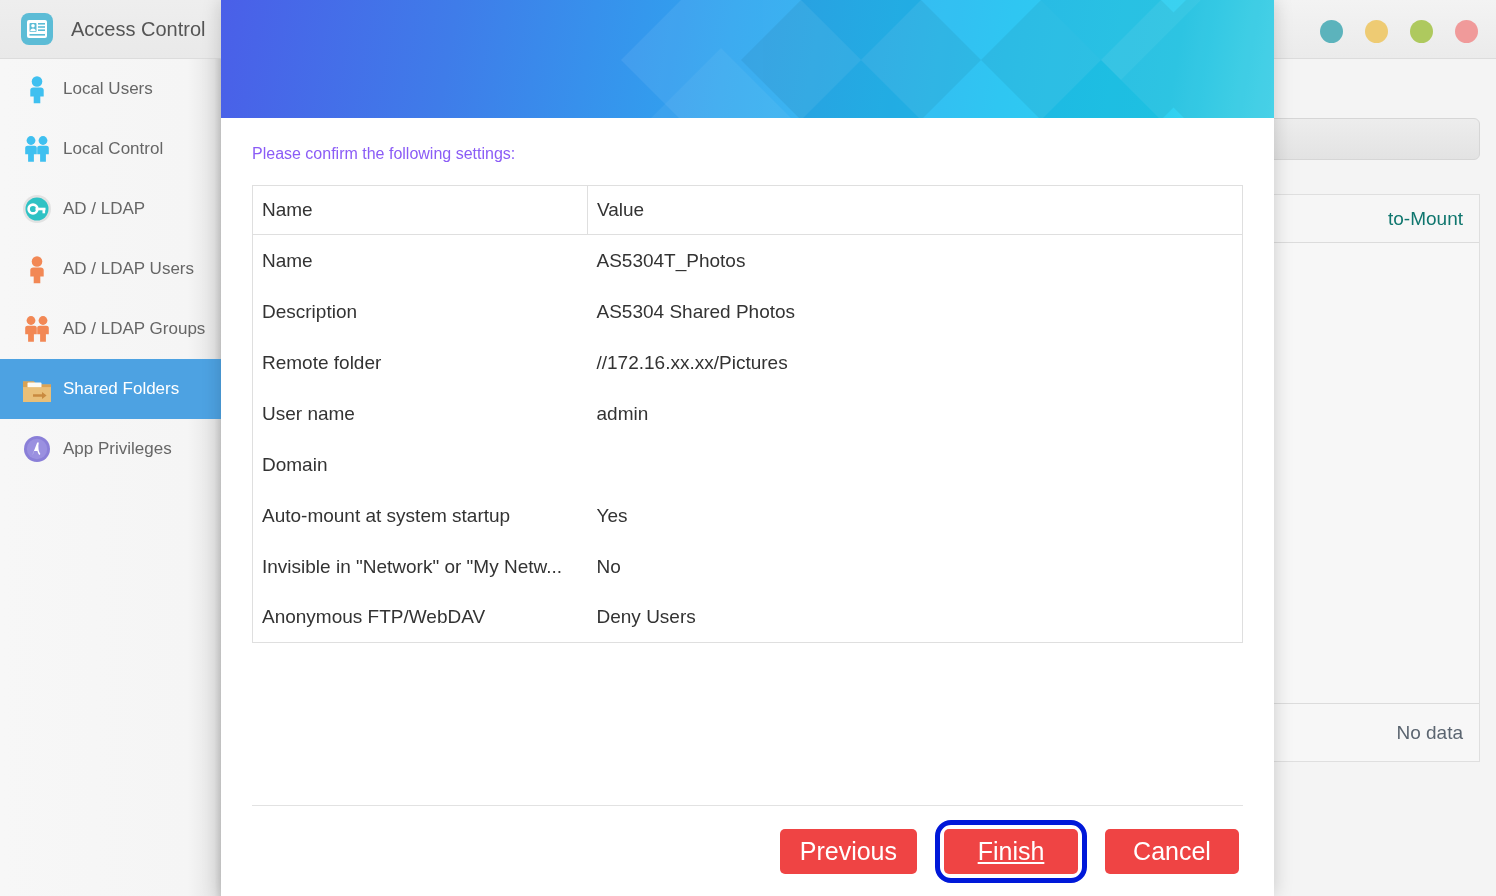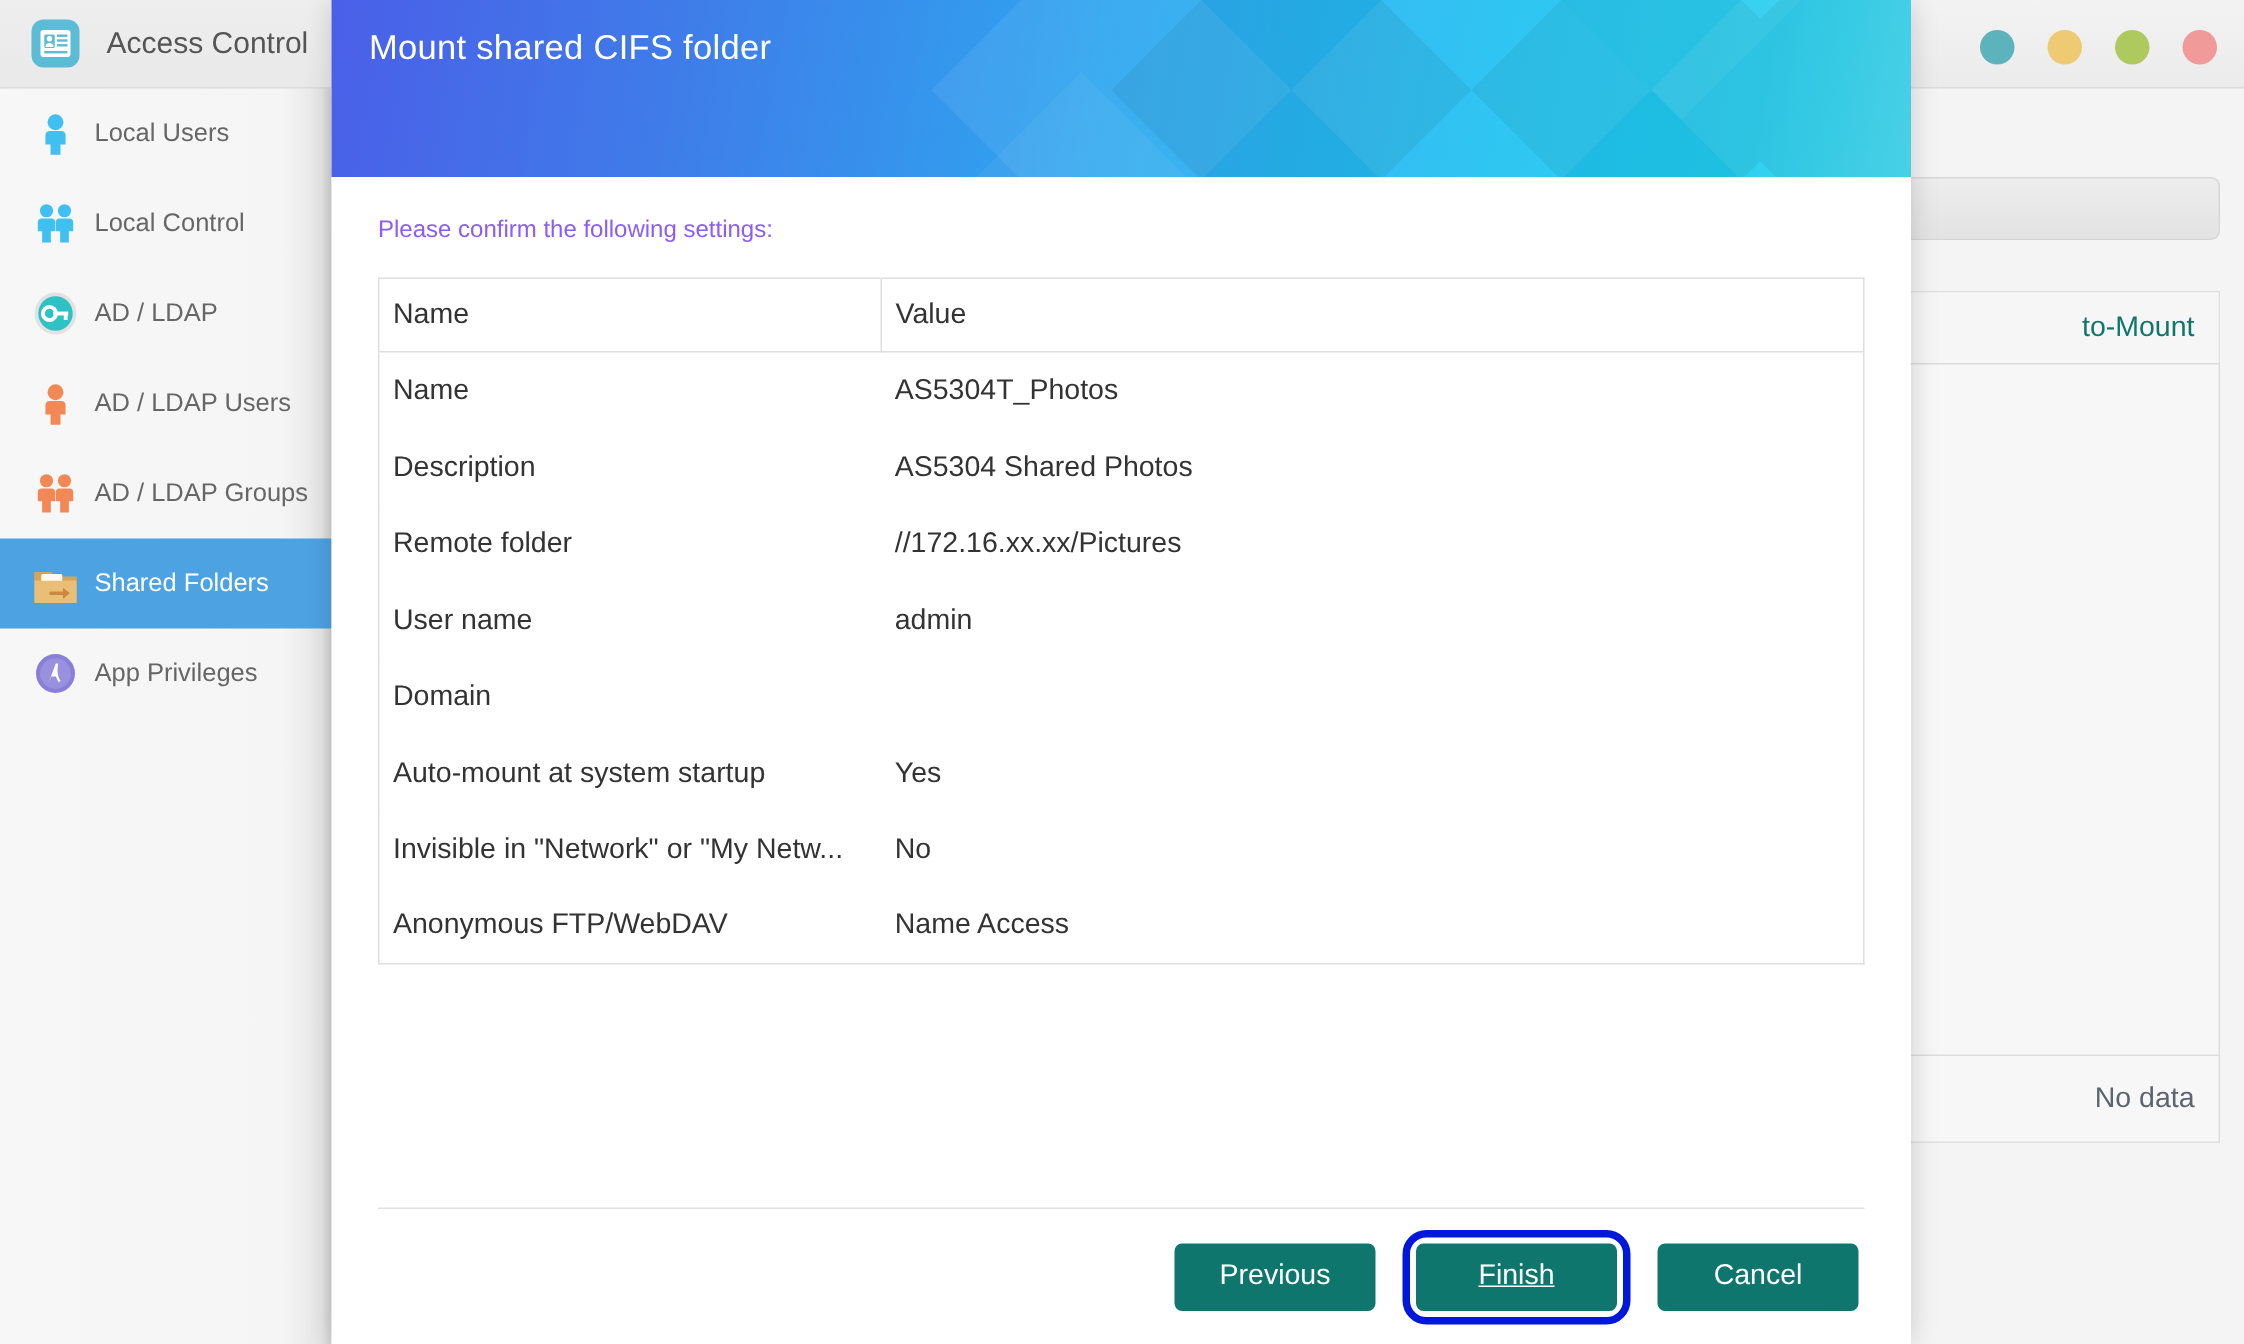--- a/index.html
+++ b/index.html
@@ -115,22 +115,22 @@
 
   .modal-footer {
     flex: 0 0 auto; padding: 0 31px 0 31px;
   }
   .footer-rule { border-top: 1px solid #e2e2e2; margin-bottom: 0; }
   .btn-row {
     display: flex; justify-content: flex-end; align-items: center;
     gap: 22px; height: 90px; padding-right: 4px;
   }
   .btn {
-    background: #0f766e; color: #ffffff; border: none; border-radius: 5px;
-    font-size: 19px; font-family: "Liberation Sans", sans-serif;
+    background: #ef4444; color: #ffffff; border: none; border-radius: 5px;
+    font-size: 25px; font-family: "Liberation Sans", sans-serif;
     height: 45px; min-width: 134px; padding: 0 20px; cursor: pointer;
   }
   .btn-highlight-wrap {
     position: relative; display: inline-block;
     border: 5px solid #ffffff; border-radius: 12px;
     outline: 5px solid #0018d9; outline-offset: -1px;
     box-shadow: 0 0 0 0 transparent;
   }
   .btn-highlight-wrap .btn { display: block; text-decoration: underline; }
 </style>
@@ -280,21 +280,20 @@
         <g fill="#000000" opacity="0.05">
           <polygon points="640,-60 760,60 640,180 520,60"></polygon>
           <polygon points="880,-60 1000,60 880,180 760,60"></polygon>
           <polygon points="905,60 1053,208 1053,-88"></polygon>
         </g>
         <g fill="#ffffff" opacity="0.05">
           <polygon points="430,118 500,48 570,118"></polygon>
           <polygon points="820,0 900,80 980,0"></polygon>
         </g>
       </svg>
-      <div class="modal-title">Mount shared CIFS folder</div>
     </div>
 
     <div class="modal-body">
       <div class="confirm-text">Please confirm the following settings:</div>
 
       <table class="settings">
         <thead>
           <tr>
             <th class="col-name">Name</th>
             <th class="col-value">Value</th>
@@ -324,21 +323,21 @@
           <tr>
             <td class="cell-name">Auto-mount at system startup</td>
             <td class="cell-value">Yes</td>
           </tr>
           <tr>
             <td class="cell-name">Invisible in "Network" or "My Netw...</td>
             <td class="cell-value">No</td>
           </tr>
           <tr>
             <td class="cell-name">Anonymous FTP/WebDAV</td>
-            <td class="cell-value">Name Access</td>
+            <td class="cell-value">Deny Users</td>
           </tr>
         </tbody>
       </table>
     </div>
 
     <div class="modal-footer">
       <div class="footer-rule"></div>
       <div class="btn-row">
         <button class="btn">Previous</button>
         <span class="btn-highlight-wrap">

